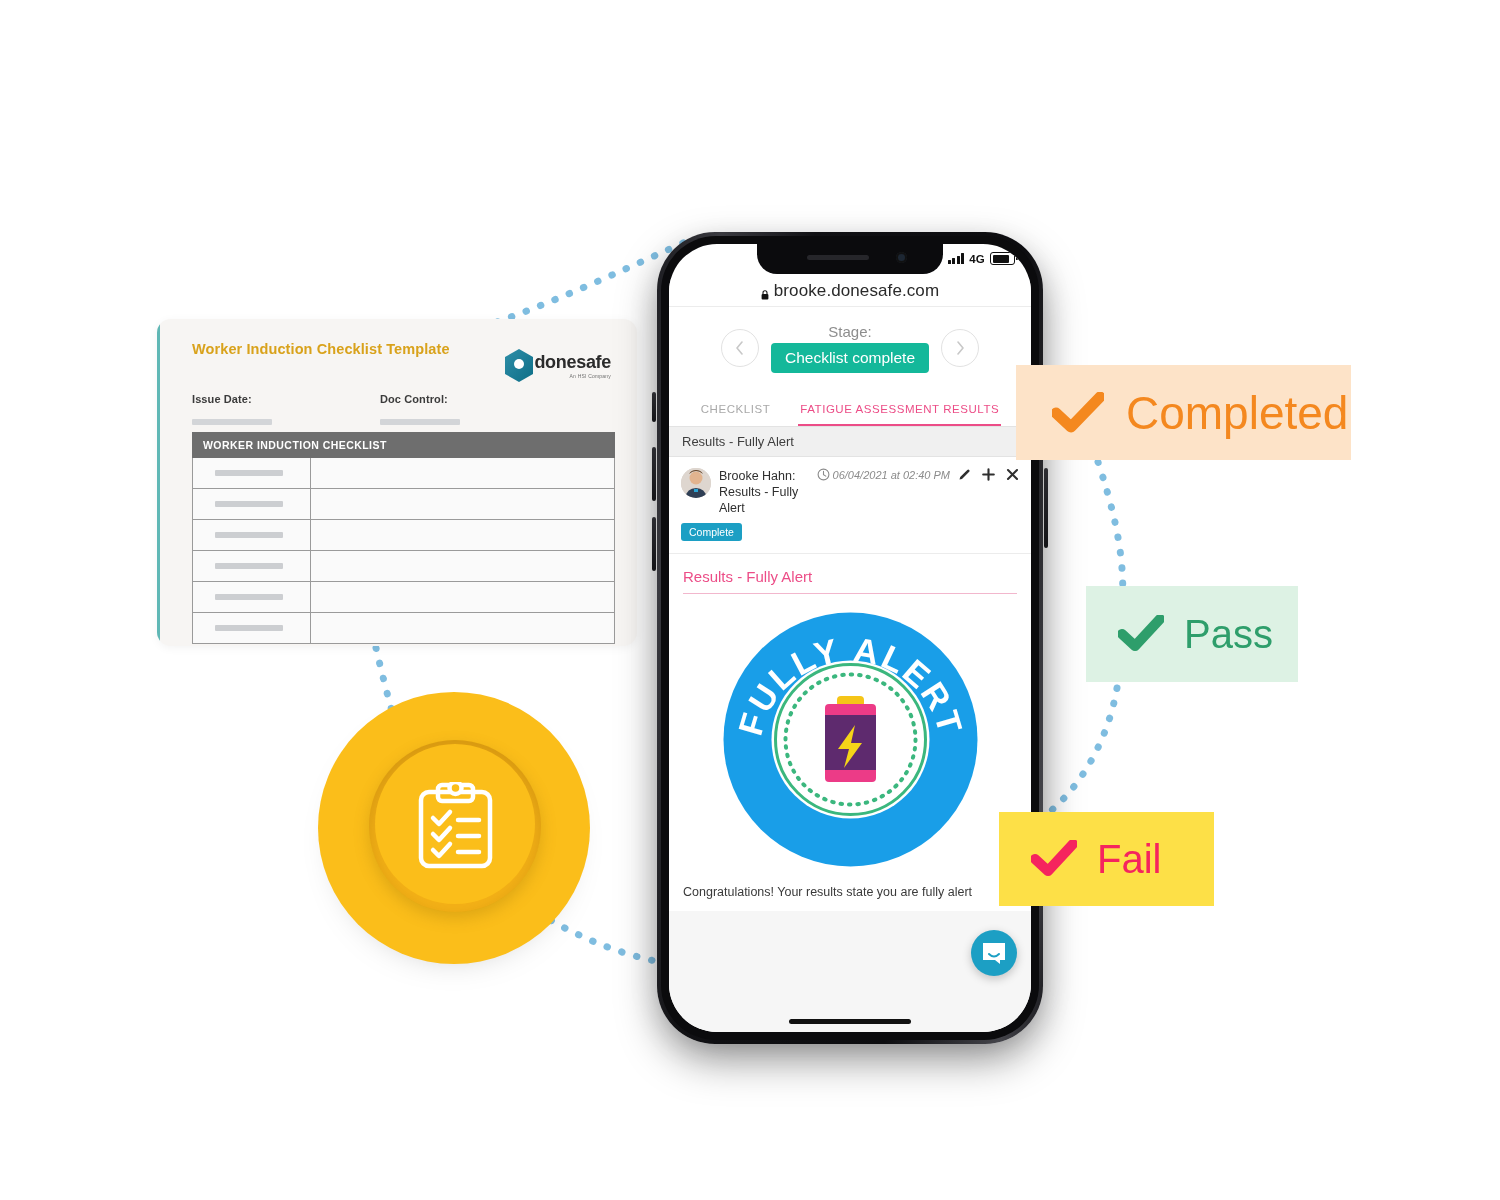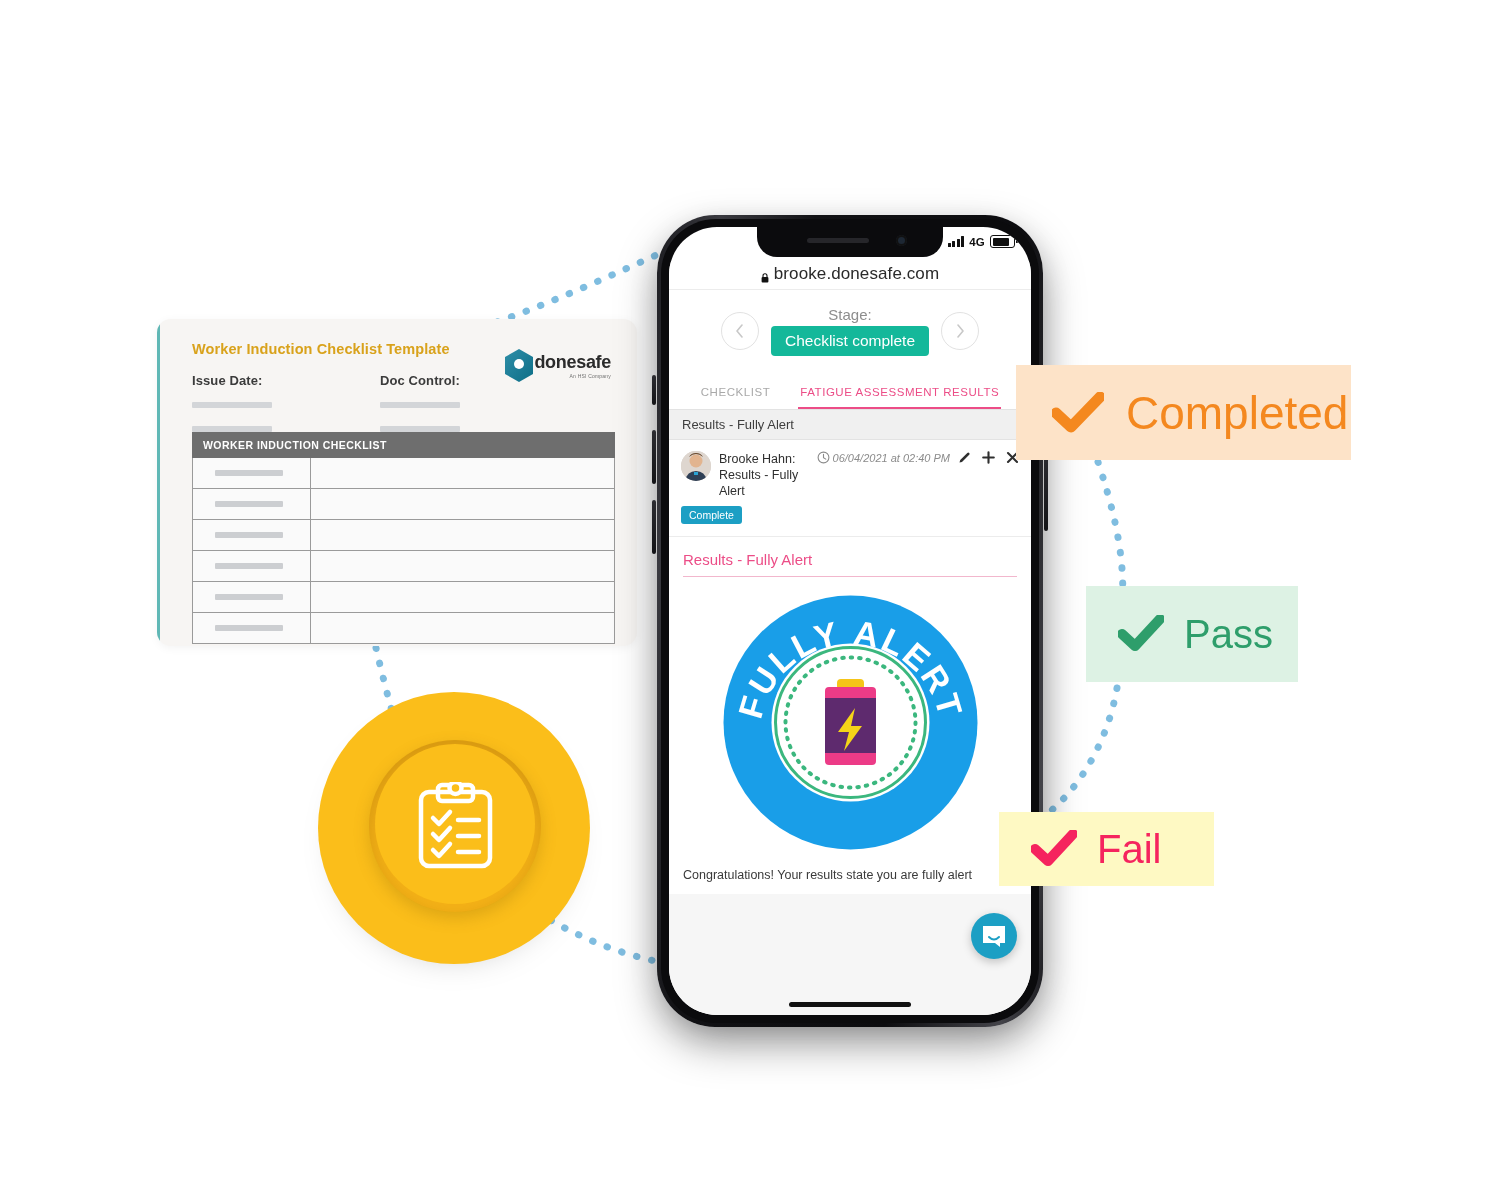--- a/index.html
+++ b/index.html
@@ -20,21 +20,21 @@
     box-shadow:0 2px 10px rgba(0,0,0,.05);
   }
   .doc-accent{position:absolute;left:0;top:0;width:3px;height:100%;background:#5fb7b5;}
   .doc-inner{position:absolute;left:0;top:0;right:0;bottom:0;padding:20px 22px 0 22px;box-sizing:border-box;}
   .doc-title{
     color:#d9a21b;font-size:14.5px;font-weight:bold;letter-spacing:.1px;
     margin:2px 0 0 13px;
   }
   .doc-meta{display:flex;margin:16px 0 0 13px;}
   .doc-meta-col{width:188px;}
-  .doc-meta-label{font-size:13px;color:#3b3b3b;font-weight:600;letter-spacing:.1px;}
+  .doc-meta-label{font-size:11px;color:#3b3b3b;font-weight:600;letter-spacing:.1px;margin-top:20px;}
   .doc-bar{height:6px;background:#d3d5d8;border-radius:1px;margin-top:14px;width:80px;}
   .doc-bar.w2{margin-top:18px;}
   .doc-logo{position:absolute;right:26px;top:30px;display:flex;align-items:center;gap:0;}
   .logo-hex{width:30px;height:33px;position:relative;}
   .logo-word{display:flex;flex-direction:column;line-height:1;}
   .logo-name{font-size:18px;font-weight:bold;color:#2b2b2b;letter-spacing:-.3px;}
   .logo-sub{font-size:5px;color:#6f6f6f;letter-spacing:.2px;margin-top:3px;text-align:right;}
 
   .doc-table{position:absolute;left:35px;top:113px;right:22px;}
   .doc-thead{background:#6e6e6e;color:#fff;font-size:10.5px;font-weight:bold;letter-spacing:.45px;
@@ -50,21 +50,21 @@
      background:rgba(0,0,0,.30);filter:blur(18px);}
   .yellow-outer{position:absolute;left:5px;top:0px;width:272px;height:272px;border-radius:50%;
      background:#fbbe1a;}
   .yellow-mid{position:absolute;left:56px;top:48px;width:172px;height:172px;border-radius:50%;
      background:#f5b217;box-shadow:0 10px 22px rgba(140,90,0,.32) inset, 0 6px 16px rgba(120,80,0,.22);}
   .yellow-inner{position:absolute;left:62px;top:52px;width:160px;height:160px;border-radius:50%;
      background:#fbbe1a;}
   .clipboard-icon{position:absolute;left:100px;top:90px;width:85px;height:90px;}
 
   
-  .phone{position:absolute;left:650px;top:215px;width:400px;height:820px;}
+  .phone{position:absolute;left:650px;top:232px;width:400px;height:820px;}
   .phone-shadow{position:absolute;left:16px;top:20px;width:370px;height:790px;border-radius:58px;
     background:rgba(20,20,25,.30);filter:blur(16px);}
   .phone-frame{position:absolute;left:7px;top:0;width:386px;height:812px;border-radius:58px;
     background:linear-gradient(100deg,#1b1b1f 0%,#3a3a40 12%,#111114 30%,#0c0c0f 70%,#44444a 92%,#18181c 100%);
     box-shadow:0 18px 40px rgba(0,0,0,.35);}
   .phone-band{position:absolute;left:11px;top:4px;width:378px;height:804px;border-radius:55px;background:#0b0b0d;}
   .phone-screen{position:absolute;left:19px;top:12px;width:362px;height:788px;border-radius:48px;
     background:#ffffff;overflow:hidden;}
   .notch{position:absolute;left:50%;transform:translateX(-50%);top:0;width:186px;height:30px;
     background:#0b0b0d;border-radius:0 0 20px 20px;z-index:6;}
@@ -133,21 +133,21 @@
     box-shadow:0 3px 10px rgba(0,0,0,.22);z-index:8;}
 
   
   .callout{position:absolute;display:flex;align-items:center;border-radius:0;}
   .callout .ck{flex:none;}
   .callout .cl{white-space:nowrap;font-weight:400;}
   .c-completed{left:1016px;top:365px;width:335px;height:95px;background:#fde3c8;padding-left:36px;box-sizing:border-box;gap:22px;}
   .c-completed .cl{color:#f4881f;font-size:46px;}
   .c-pass{left:1086px;top:586px;width:212px;height:96px;background:#ddf2e4;padding-left:32px;box-sizing:border-box;gap:20px;}
   .c-pass .cl{color:#2e9e6b;font-size:40px;}
-  .c-fail{left:999px;top:812px;width:215px;height:74px;background:#fef9c3;padding-left:32px;box-sizing:border-box;gap:20px;}
+  .c-fail{left:999px;top:812px;width:215px;height:94px;background:#fde047;padding-left:32px;box-sizing:border-box;gap:20px;}
   .c-fail .cl{color:#f5245e;font-size:40px;}
 </style>
 </head>
 <body>
 
 <div class="stage">
 
   <svg class="connectors" viewBox="0 0 1500 1200">
     <path d="M497,322 C560,300 640,262 690,240" fill="none" stroke="#7fbde0" stroke-width="7" stroke-linecap="round" stroke-dasharray="0.5 15"></path>
     <path d="M376,648 C388,700 400,740 412,782" fill="none" stroke="#7fbde0" stroke-width="7" stroke-linecap="round" stroke-dasharray="0.5 15"></path>

